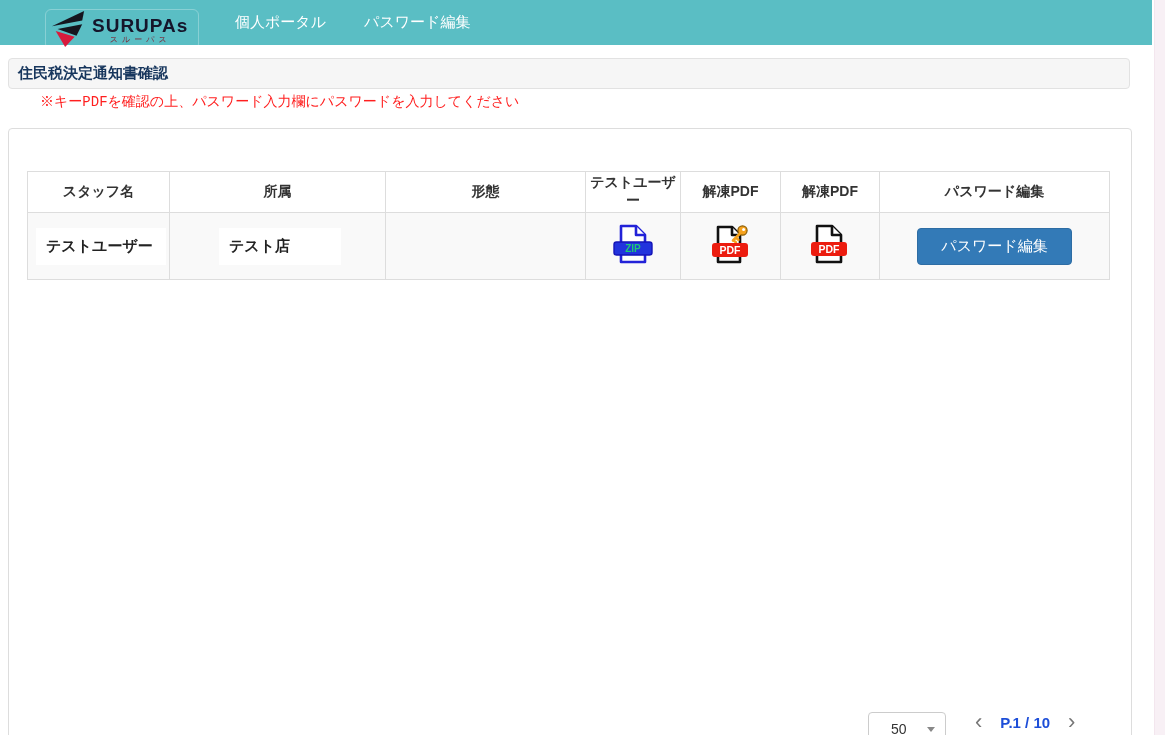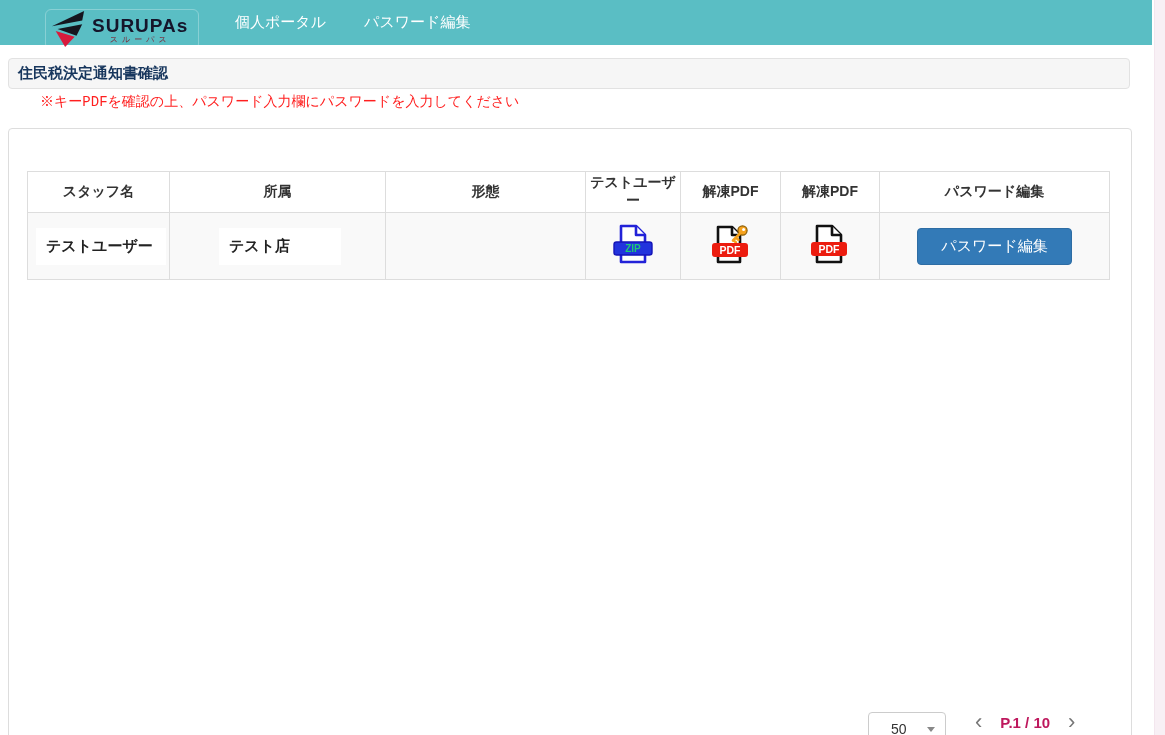--- a/index.html
+++ b/index.html
@@ -59,21 +59,21 @@
   .page-size-select { position:absolute; left:868px; top:712px; width:78px; height:34px;
     background:#fff; border:1px solid #ccc; border-radius:4px; display:flex;
     align-items:center; cursor:pointer; }
   .page-size-select .val { font-size:14px; color:#333; margin-left:22px; }
   .caret-down { position:absolute; right:10px; top:14px; width:0; height:0;
     border-left:4px solid transparent; border-right:4px solid transparent;
     border-top:5px solid #888; }
   .pager { position:absolute; left:975px; top:712px; display:flex; align-items:center;
     gap:18px; }
   .pager .chev { font-size:22px; color:#777; cursor:pointer; line-height:20px; }
-  .pager .indicator { font-size:15px; font-weight:bold; color:#be185d; }
+  .pager .indicator { font-size:15px; font-weight:bold; color:#1d4ed8; }
 </style>
 </head>
 <body>
 
 <div class="navbar">
   <div class="logo">
     <span style="line-height:0;">
       <svg width="36" height="38" viewBox="0 0 38 40">
         <path d="M36 0 L2 16 L34 10 Z" fill="#15151f"></path>
         <path d="M34 14 L8 19 L28 26 Z" fill="#15151f"></path>

